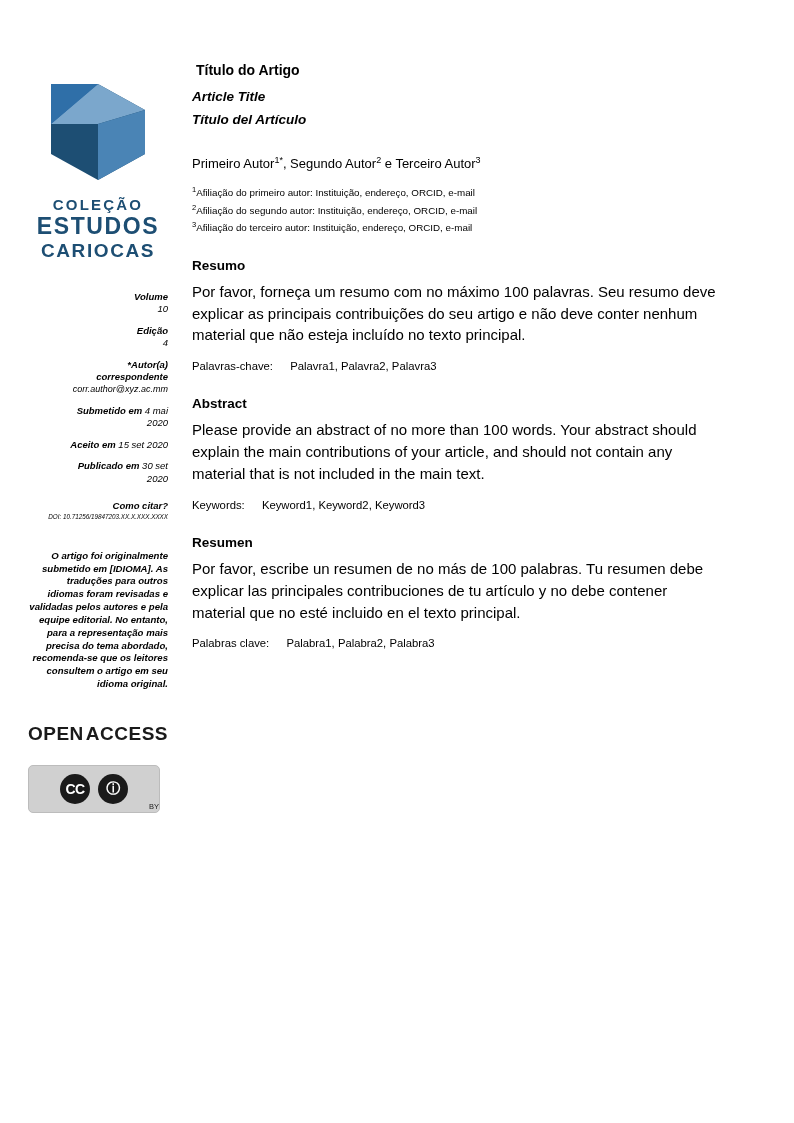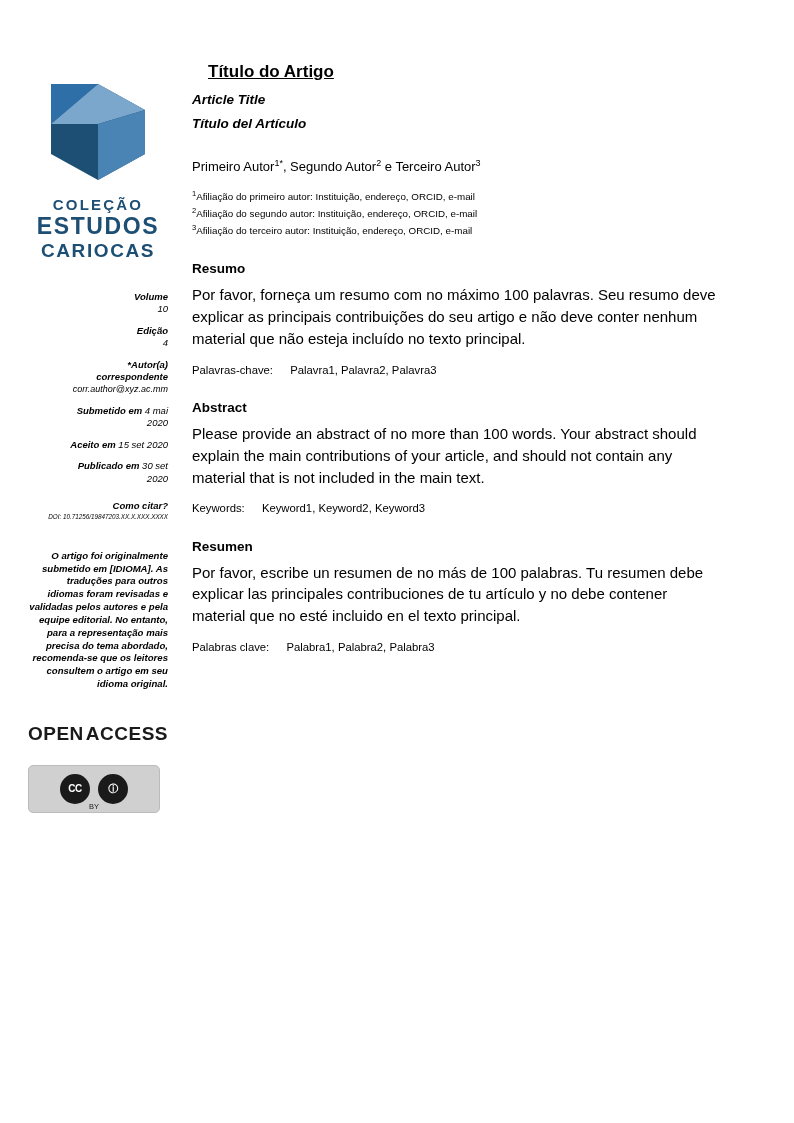--- a/index.html
+++ b/index.html
@@ -117,51 +117,49 @@
     align-items: center;
     justify-content: center;
     gap: 8px;
   }
   .cc-circle {
     width: 30px;
     height: 30px;
     border-radius: 50%;
     background: #1a1a1a;
     color: #ffffff;
-    font-size: 10px;
+    font-size: 14px;
     font-weight: bold;
     display: flex;
     align-items: center;
     justify-content: center;
     letter-spacing: -0.5px;
   }
   .cc-by-label {
     position: absolute;
     bottom: 1px;
     left: 0;
     right: 0;
-    text-align: center;
     font-size: 7.5px;
     font-weight: normal;
     color: #1a1a1a;
   }
 
   
   .main {
     position: absolute;
     left: 192px;
     top: 62px;
     width: 532px;
   }
   .title-pt {
-    font-size: 17px;
-    font-weight: bold;
-    margin: 0 0 10px 16px;
+    font-size: 14px;
+    font-weight: bold;
+    margin: 0 0 10px 4px;
     line-height: 1.2;
-    text-decoration: underline;
   }
   .title-en, .title-es {
     font-size: 13.5px;
     font-weight: bold;
     font-style: italic;
     margin: 0 0 7px 0;
     line-height: 1.2;
   }
   .title-es { margin-bottom: 0; }
 

